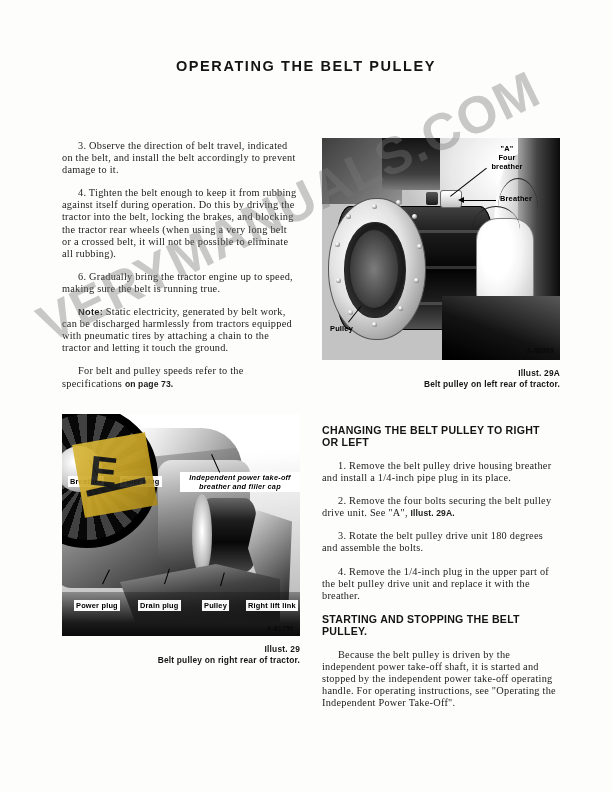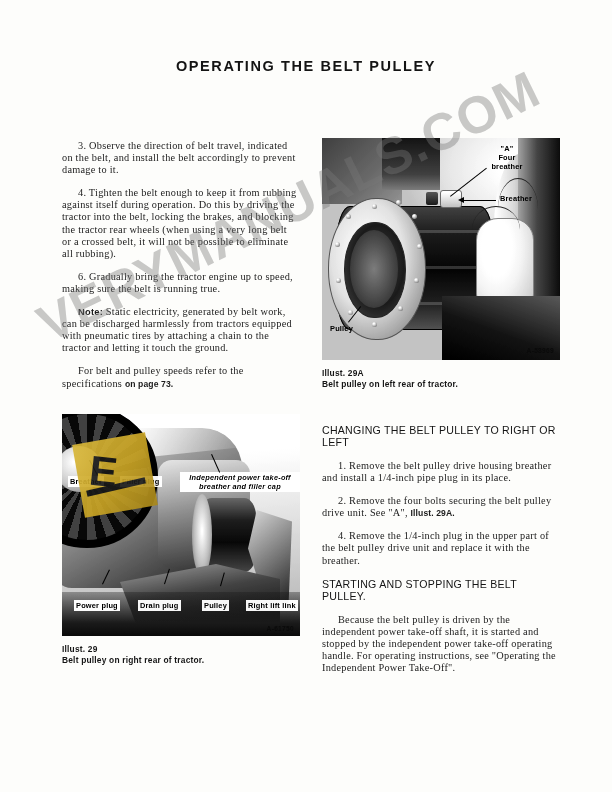--- a/index.html
+++ b/index.html
@@ -56,40 +56,40 @@
     font-size: 9.3px;
   }
   .ref-bold {
     font-family: "Liberation Sans", sans-serif;
     font-weight: bold;
     font-size: 8.6px;
     letter-spacing: 0.1px;
   }
   .sec-head {
     font-family: "Liberation Sans", sans-serif;
-    font-weight: normal;
+    font-weight: bold;
     font-size: 10.6px;
     letter-spacing: 0.25px;
     margin: 0 0 12px 0;
     color: #141414;
   }
   .sec-head.spaced { margin-top: 10px; }
 
   
   .illus {
     position: absolute;
   }
   .photo {
     position: relative;
     overflow: hidden;
     background: #6e6e6e;
     filter: grayscale(100%) contrast(118%);
   }
   .caption {
-    text-align: left;
+    text-align: right;
     font-family: "Liberation Sans", sans-serif;
     font-weight: bold;
     font-size: 8.4px;
     line-height: 10.5px;
     letter-spacing: 0.2px;
     color: #151515;
     margin-top: 8px;
   }
   .photo-no {
     position: absolute;
@@ -401,20 +401,21 @@
     <div class="caption">
       <span>Illust. 29A</span><br>
       <span>Belt pulley on left rear of tractor.</span>
     </div>
   </div>
 
   <div class="col-right-text">
     <div class="sec-head">CHANGING THE BELT PULLEY TO RIGHT OR LEFT</div>
     <p class="body">1.  Remove the belt pulley drive housing breather and install a 1/4-inch pipe plug in its place.</p>
     <p class="body"><span>2.  Remove the four bolts securing the belt pulley drive unit.  See "A", </span><span class="ref-bold">Illust. 29A.</span></p>
+    <p class="body">3.  Rotate the belt pulley drive unit 180 degrees and assemble the bolts.</p>
     <p class="body">4.  Remove the 1/4-inch plug in the upper part of the belt pulley drive unit and replace it with the breather.</p>
     <div class="sec-head spaced">STARTING AND STOPPING THE BELT PULLEY.</div>
     <p class="body">Because the belt pulley is driven by the independent power take-off shaft, it is started and stopped by the independent power take-off operating handle.  For operating instructions, see "Operating the Independent Power Take-Off".</p>
   </div>
 
   <div class="illus" id="illus-29">
     <div class="photo">
       <div class="ph-bg">
         <div class="b-sky"></div>
         <div class="b-body"></div>

